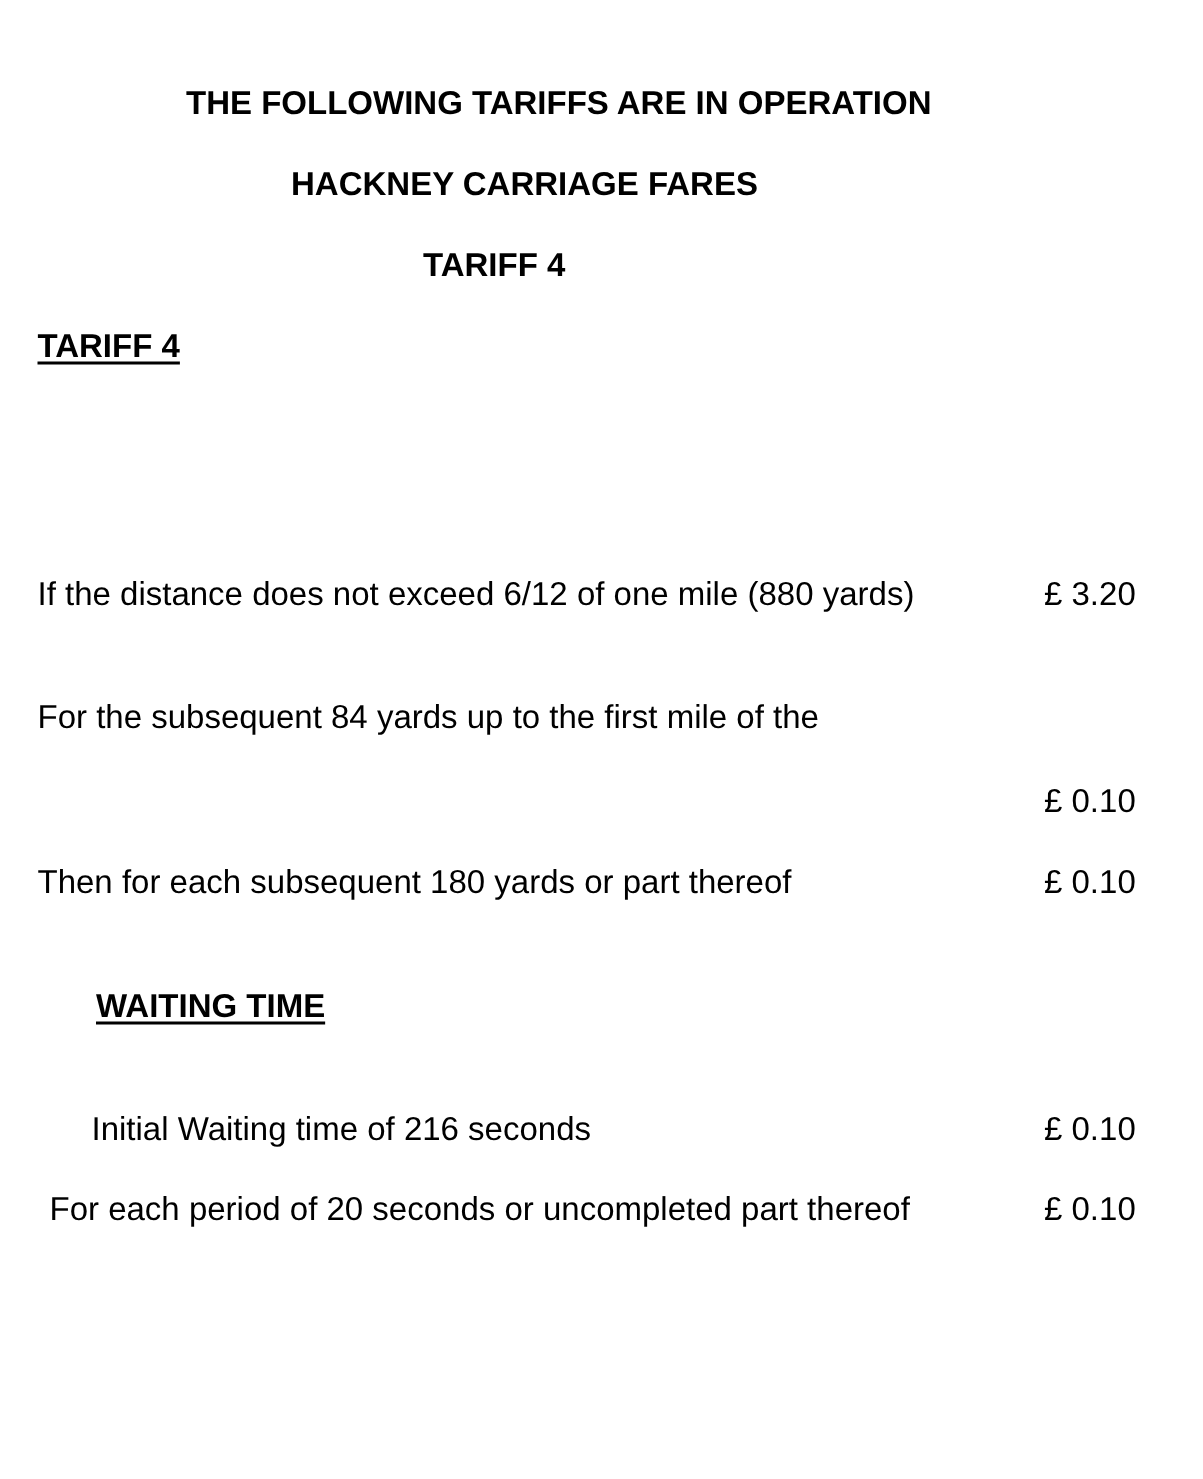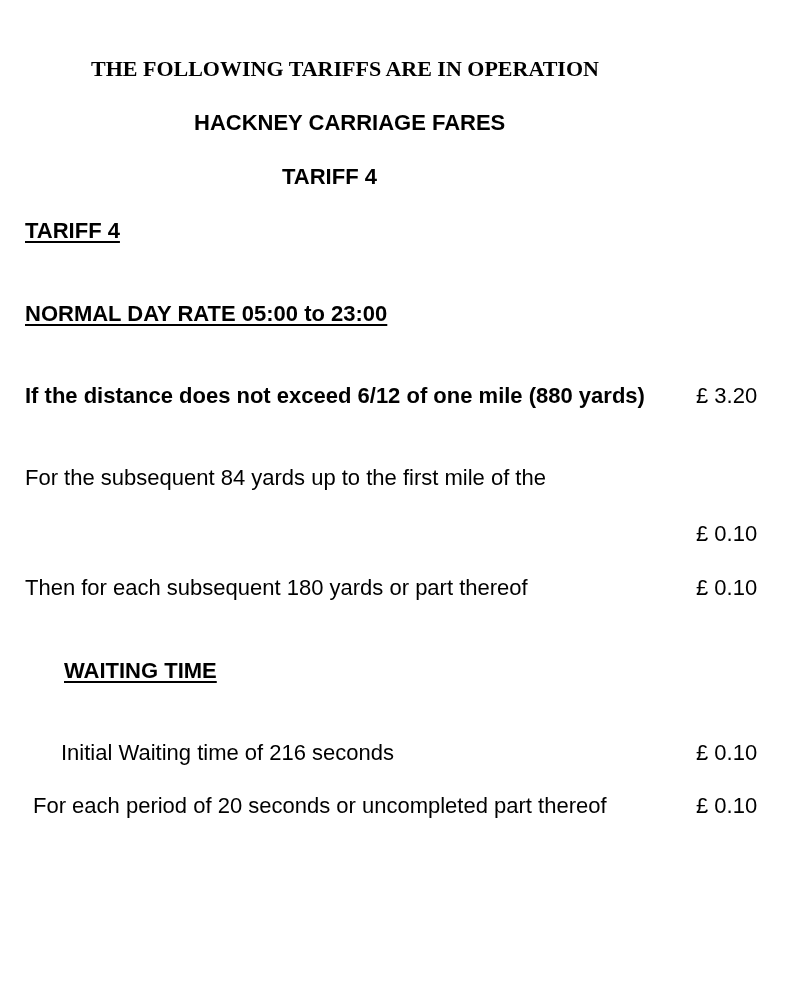--- a/index.html
+++ b/index.html
@@ -32,31 +32,30 @@
     position: absolute;
     left: 696px;
     white-space: nowrap;
   }
 </style>
 </head>
 <body>
 
 <div class="page">
 
-  <div class="line bold" style="left:91px; top:56px;font-family:Liberation Serif, serif;">THE FOLLOWING TARIFFS ARE IN OPERATION</div>
+  <div class="line bold" style="left:124px; top:56px;">THE FOLLOWING TARIFFS ARE IN OPERATION</div>
 
   <div class="line bold" style="left:194px; top:110px;text-align:center;">HACKNEY CARRIAGE FARES</div>
 
   <div class="line bold" style="left:282px; top:164px;">TARIFF 4</div>
 
   <div class="line bold underline" style="left:25px; top:218px;">TARIFF 4</div>
 
-  <div class="line bold underline" style="left:25px; top:301px;">NORMAL DAY RATE 05:00 to 23:00</div>
 
-  <div class="line" style="left:25px; top:383px;font-weight:bold;">If the distance does not exceed 6/12 of one mile (880 yards)</div>
+  <div class="line" style="left:25px; top:383px;">If the distance does not exceed 6/12 of one mile (880 yards)</div>
   <div class="price" style="top:383px;">£ 3.20</div>
 
   <div class="line" style="left:25px; top:465px;">For the subsequent 84 yards up to the first mile of the</div>
 
   <div class="price" style="top:521px;">£ 0.10</div>
 
   <div class="line" style="left:25px; top:575px;">Then for each subsequent 180 yards or part thereof</div>
   <div class="price" style="top:575px;">£ 0.10</div>
 
   <div class="line bold underline" style="left:31px; top:658px;margin-left:33px;">WAITING TIME</div>

